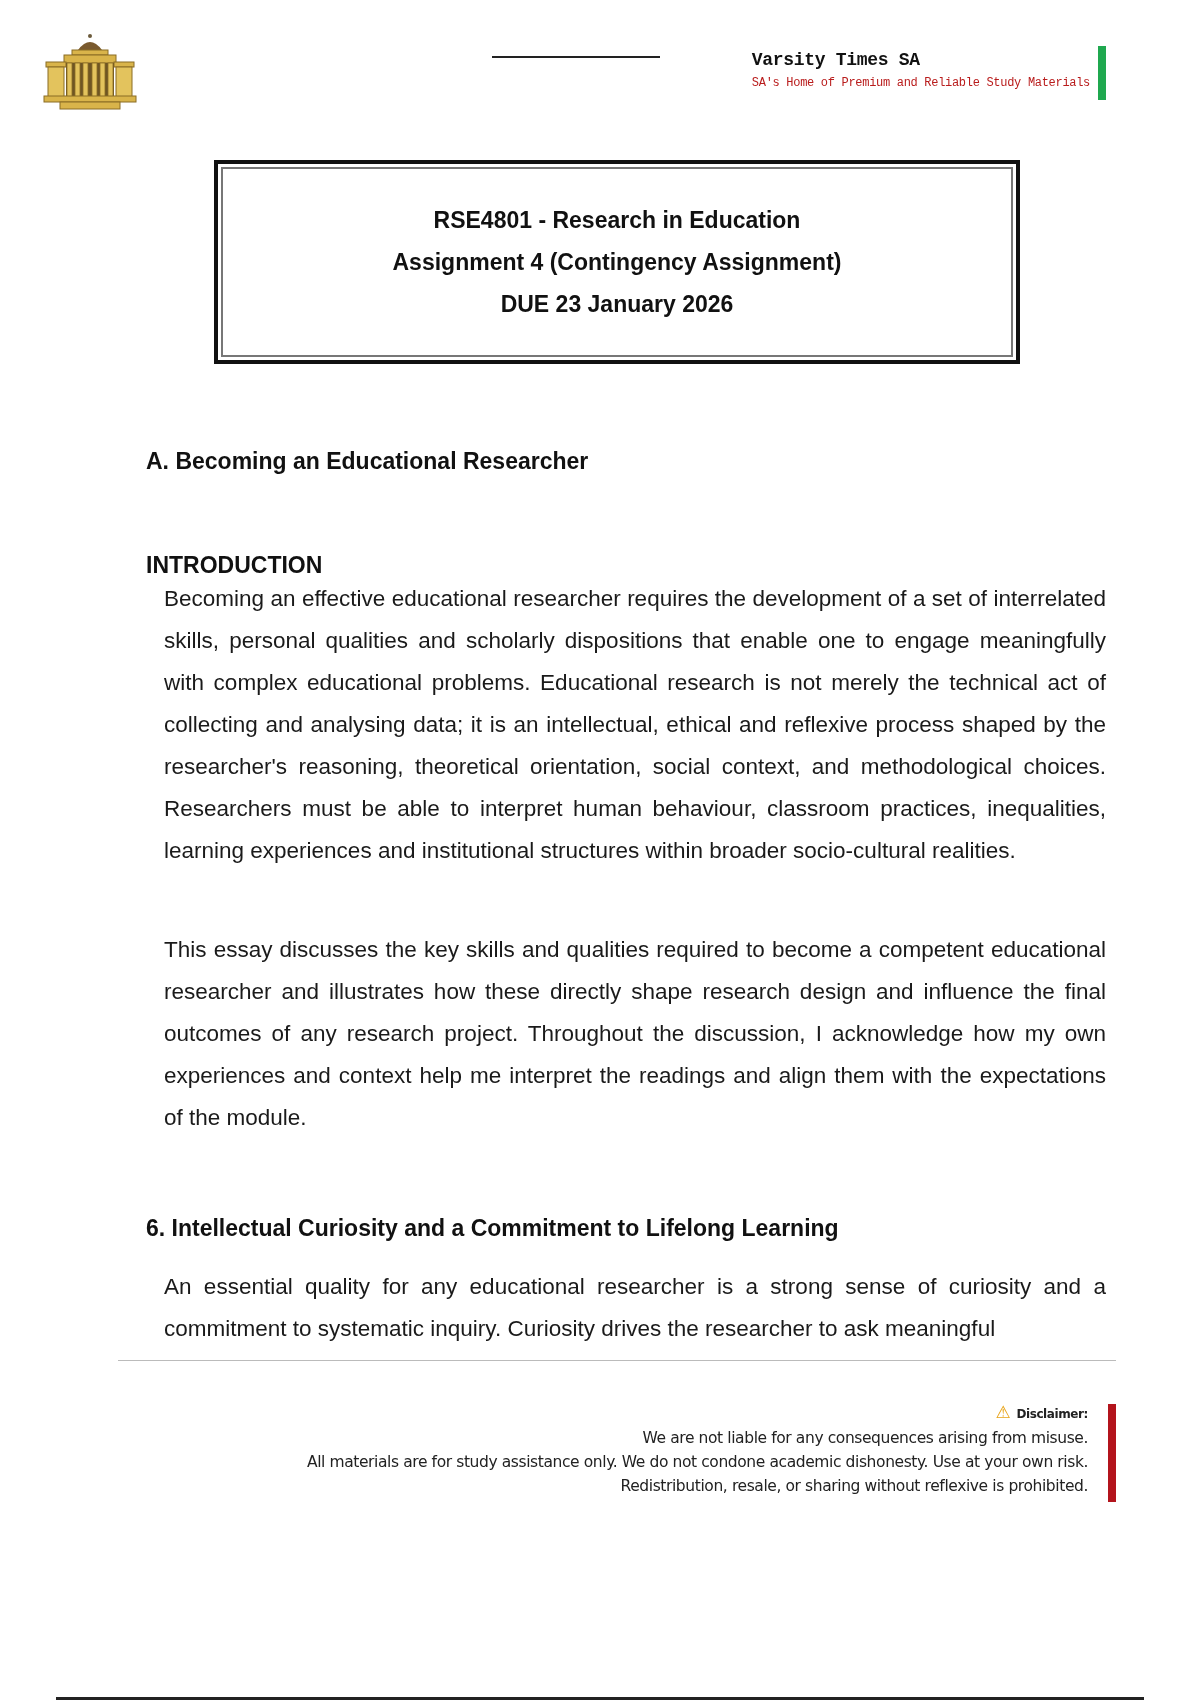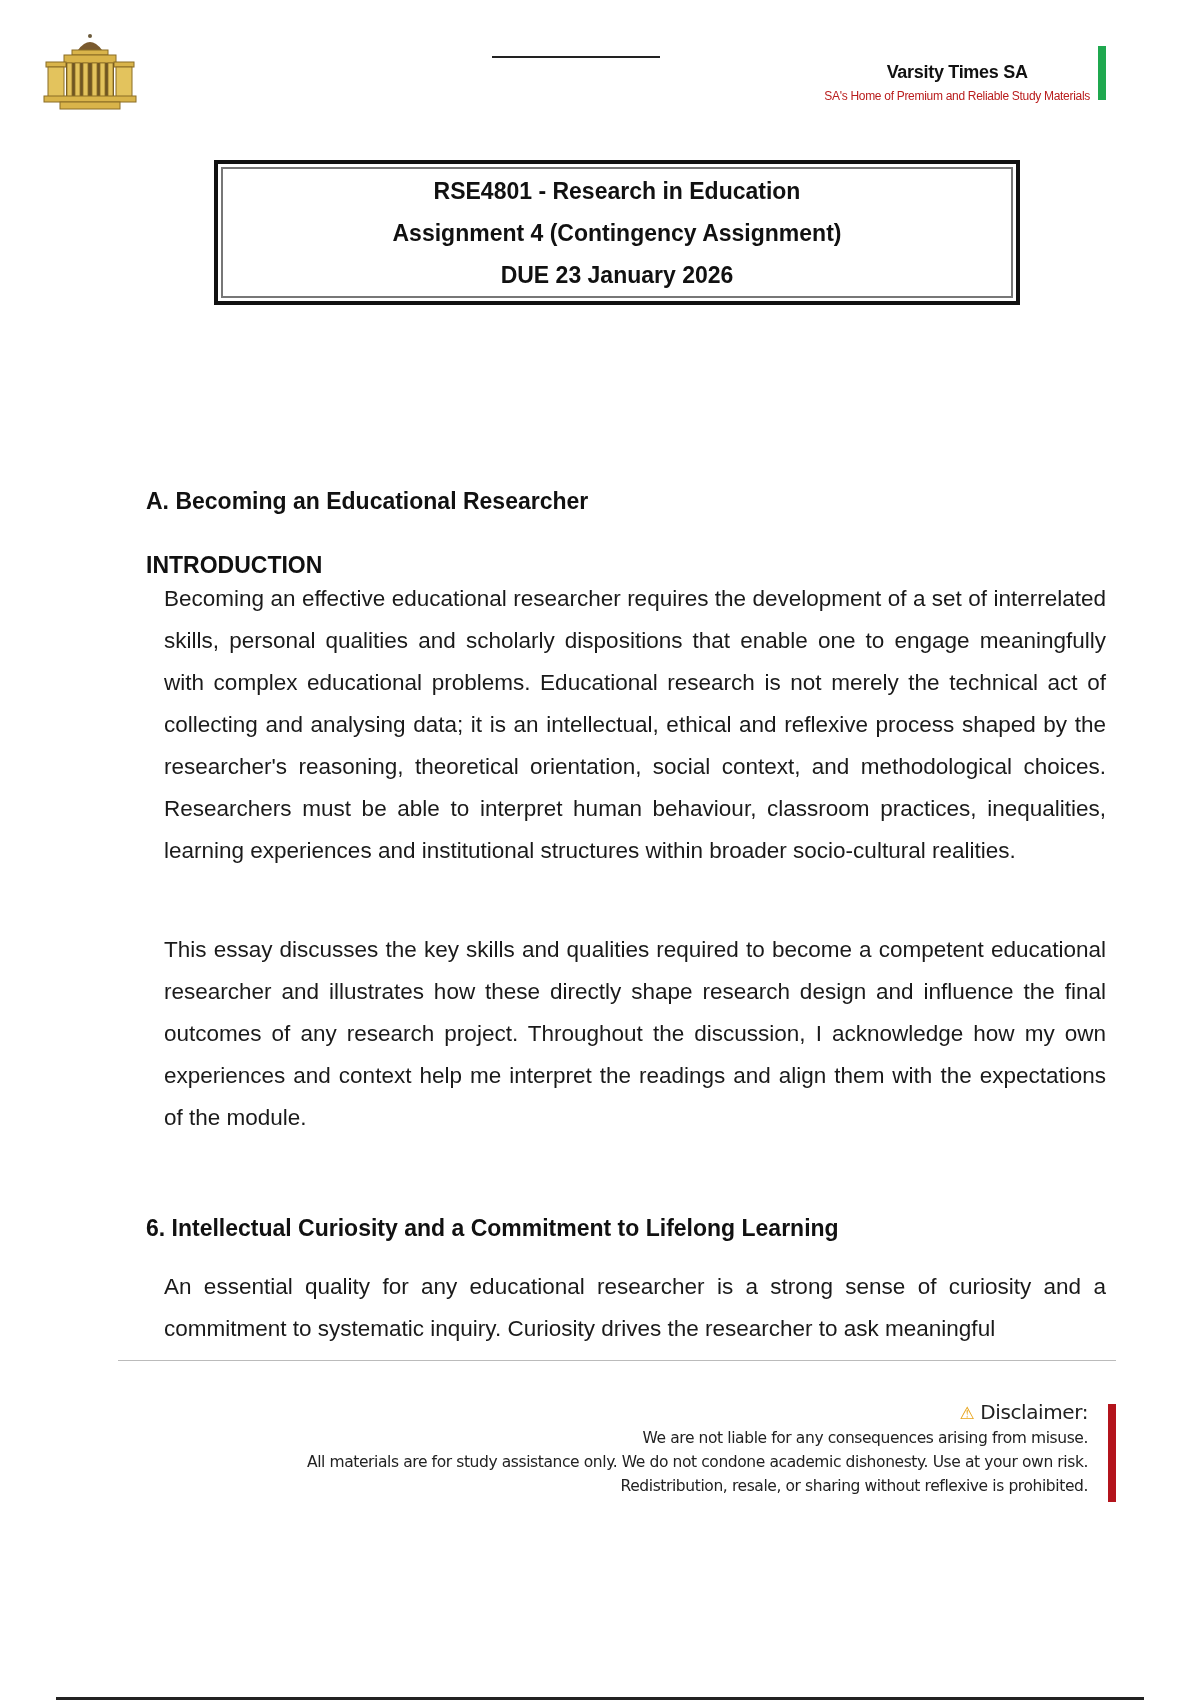--- a/index.html
+++ b/index.html
@@ -1,30 +1,30 @@
 <!DOCTYPE html>
 <html><head>
 <meta charset="utf-8">
 <style>
   html, body { margin:0; padding:0; background:#ffffff; }
   body { width:1200px; height:1700px; position:relative; overflow:hidden; font-family:"Liberation Sans", sans-serif; color:#111; }
   .logo { position:absolute; left:42px; top:32px; width:96px; height:80px; }
   .center-rule { position:absolute; left:492px; top:56px; width:168px; height:2px; background:#222; }
-  .brand { position:absolute; right:110px; top:50px; text-align:center; font-family:Liberation Sans, sans-serif;margin-top:12px; }
+  .brand { position:absolute; right:110px; top:50px; text-align:left; font-family:Liberation Mono, monospace; }
   .brand-name { font-size:18px; font-weight:bold; color:#111; letter-spacing:-0.3px; }
   .brand-tag { font-size:12px; color:#b91c1c; margin-top:6px; letter-spacing:-0.3px; }
   .brand-bar { position:absolute; right:94px; top:46px; width:8px; height:54px; background:#1fa84f; }
-  .title-box { position:absolute; left:214px; top:160px; width:806px; height:145px; border:4px solid #111; box-sizing:border-box; padding:3px; }
+  .title-box { position:absolute; left:214px; top:160px; width:806px; height:204px; border:4px solid #111; box-sizing:border-box; padding:3px; }
   .title-inner { border:2px solid #777; width:100%; height:100%; box-sizing:border-box; display:flex; flex-direction:column; justify-content:center; align-items:center; }
   .title-line { font-size:23px; font-weight:bold; line-height:42px; color:#111; }
   h2.sec { margin:0; font-size:23px; font-weight:bold; position:absolute; left:146px; }
   .para { position:absolute; left:164px; width:942px; font-size:22.5px; line-height:42px; text-align:justify; color:#1a1a1a; margin:0; }
   .footer-rule { position:absolute; left:118px; top:1360px; width:998px; height:1px; background:#bbb; }
   .disclaimer { position:absolute; right:112px; top:1400px; text-align:right; font-family:"DejaVu Sans", sans-serif; font-size:15.5px; line-height:24px; color:#222; letter-spacing:-0.4px; }
-  .disc-title { font-weight:normal; font-size:20px; }
+  .disc-title { font-weight:bold; font-size:12px; }
   .warn-icon { display:inline-block; color:#e8a317; font-size:17px; margin-right:6px; }
   .disc-bar { position:absolute; left:1108px; top:1404px; width:8px; height:98px; background:#b3141c; }
   .bottom-rule { position:absolute; left:56px; top:1697px; width:1088px; height:3px; background:#222; }
 </style>
 </head>
 <body>
 
 <div class="logo">
   <svg width="96" height="80" viewBox="0 0 96 80">
     <circle cx="48" cy="4" r="2" fill="#6b5a3a"></circle>
@@ -56,21 +56,21 @@
 <div class="brand-bar"></div>
 
 <div class="title-box">
   <div class="title-inner">
     <div class="title-line">RSE4801 - Research in Education</div>
     <div class="title-line">Assignment 4 (Contingency Assignment)</div>
     <div class="title-line">DUE 23 January 2026</div>
   </div>
 </div>
 
-<h2 class="sec" style="top:488px;">A. Becoming an Educational Researcher</h2>
+<h2 class="sec" style="top:448px;">A. Becoming an Educational Researcher</h2>
 <h2 class="sec" style="top:552px;">INTRODUCTION</h2>
 <p class="para" style="top:578px;">Becoming an effective educational researcher requires the development of a set of interrelated skills, personal qualities and scholarly dispositions that enable one to engage meaningfully with complex educational problems. Educational research is not merely the technical act of collecting and analysing data; it is an intellectual, ethical and reflexive process shaped by the researcher's reasoning, theoretical orientation, social context, and methodological choices. Researchers must be able to interpret human behaviour, classroom practices, inequalities, learning experiences and institutional structures within broader socio-cultural realities.</p>
 <p class="para" style="top:929px;">This essay discusses the key skills and qualities required to become a competent educational researcher and illustrates how these directly shape research design and influence the final outcomes of any research project. Throughout the discussion, I acknowledge how my own experiences and context help me interpret the readings and align them with the expectations of the module.</p>
 <h2 class="sec" style="top:1215px;">6. Intellectual Curiosity and a Commitment to Lifelong Learning</h2>
 <p class="para" style="top:1266px;">An essential quality for any educational researcher is a strong sense of curiosity and a commitment to systematic inquiry. Curiosity drives the researcher to ask meaningful</p>
 
 <div class="footer-rule"></div>
 <div class="disclaimer">
   <div><span class="warn-icon">⚠</span><span class="disc-title">Disclaimer:</span></div>
   <div>We are not liable for any consequences arising from misuse.</div>

